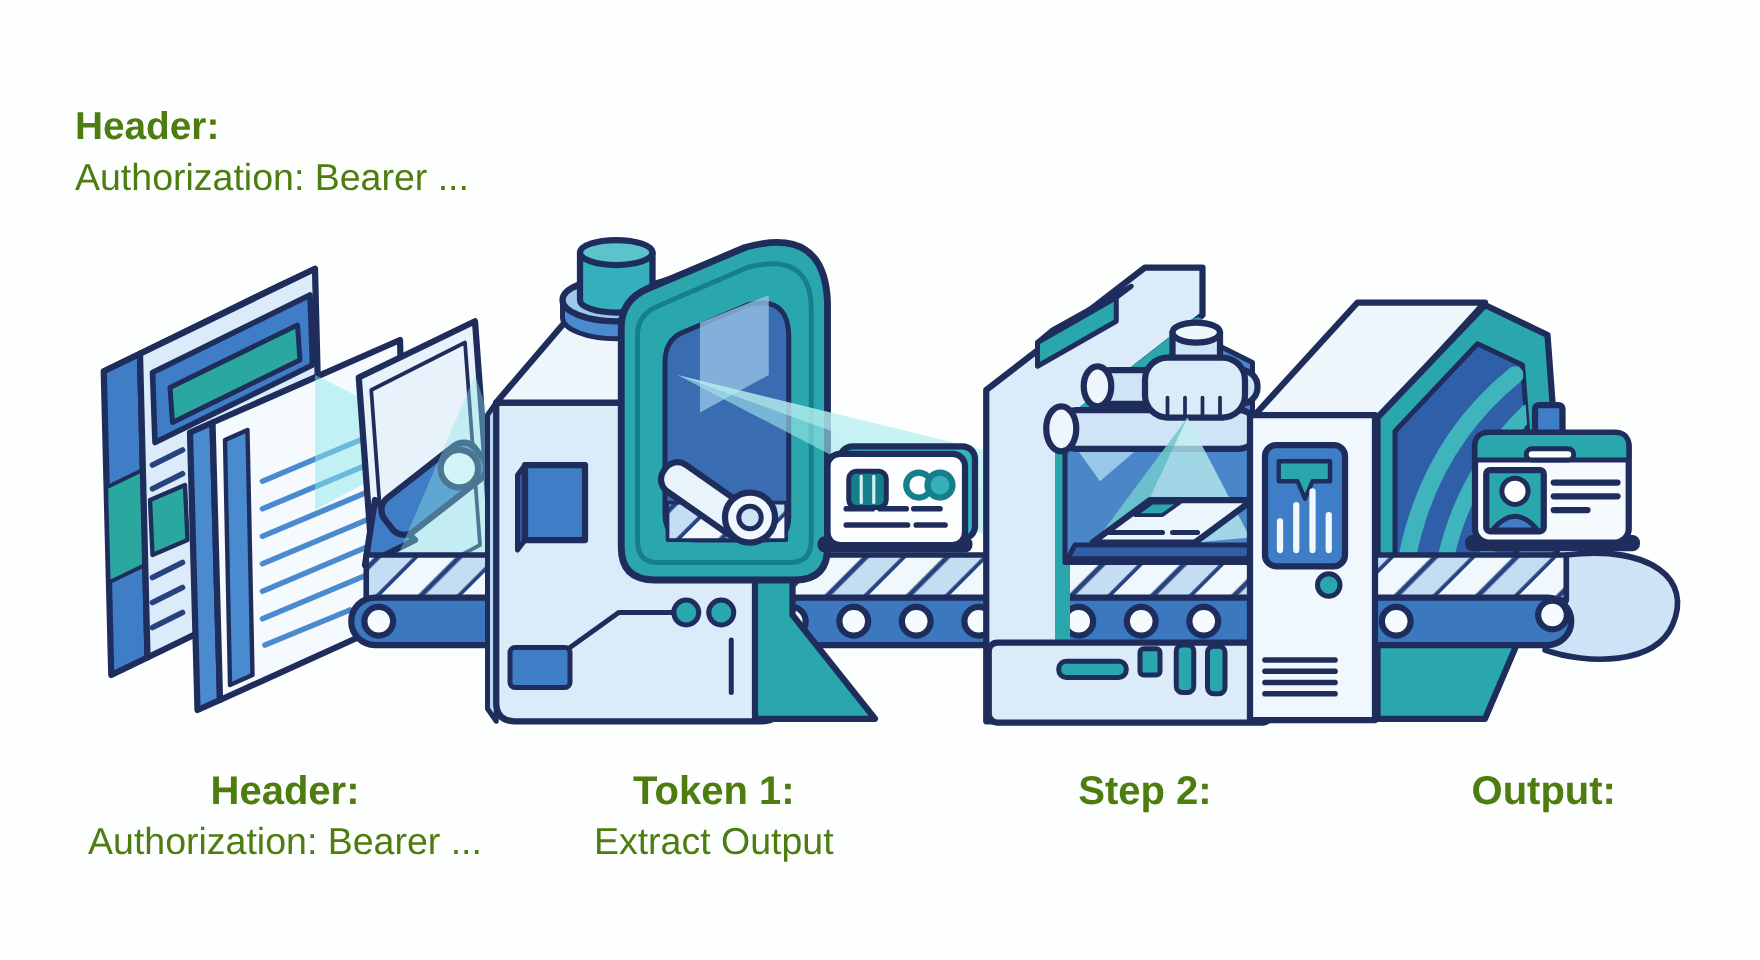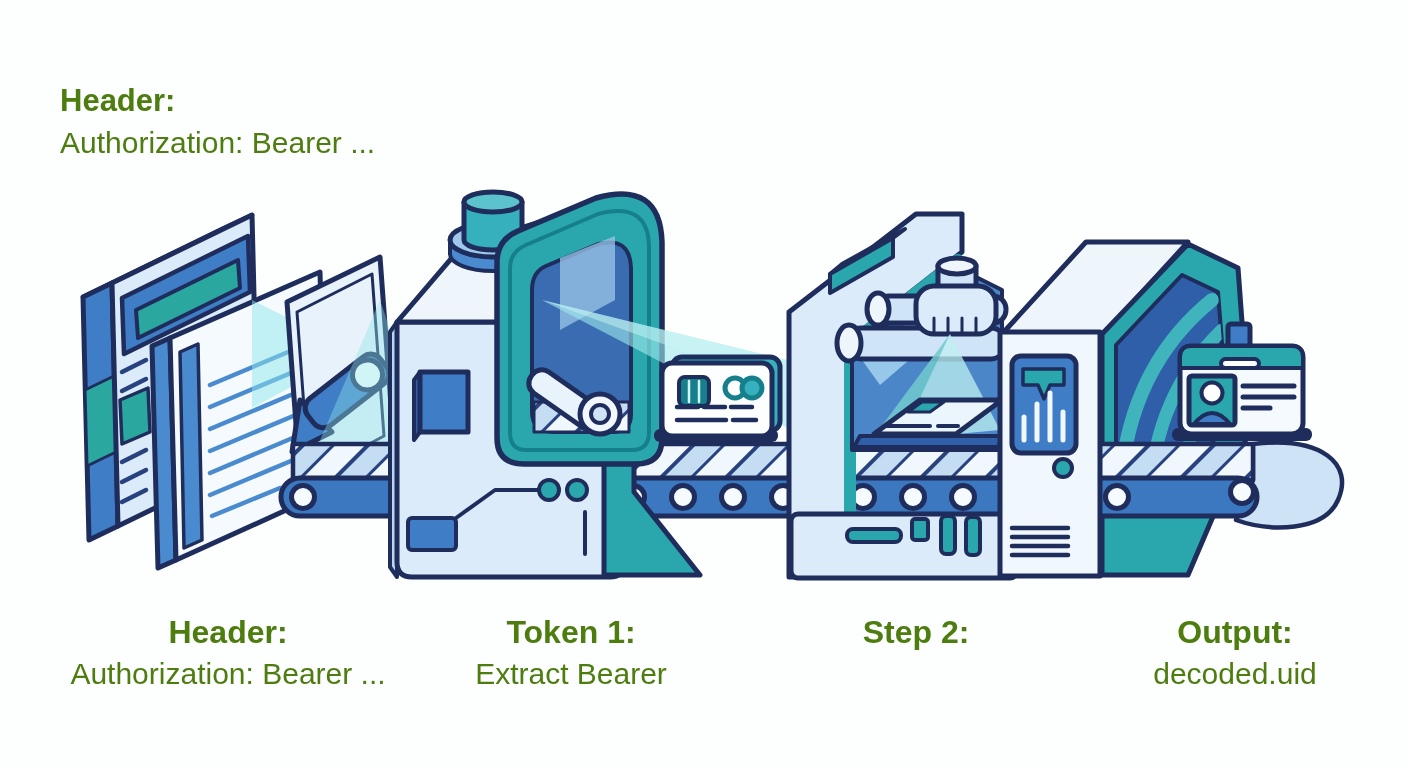--- a/index.html
+++ b/index.html
@@ -253,23 +253,22 @@
 
     </g>
   </svg>
 
   <div class="caption c1">
     <span class="t">Header:</span>
     <span class="s">Authorization: Bearer ...</span>
   </div>
   <div class="caption c2">
     <span class="t">Token 1:</span>
-    <span class="s">Extract Bearer</span>
+    <span class="s">Extract Output</span>
   </div>
   <div class="caption c3">
     <span class="t">Step 2:</span>
   </div>
   <div class="caption c4">
     <span class="t">Output:</span>
-    <span class="s">decoded.uid</span>
   </div>
 
 </div>
 
 </body></html>

